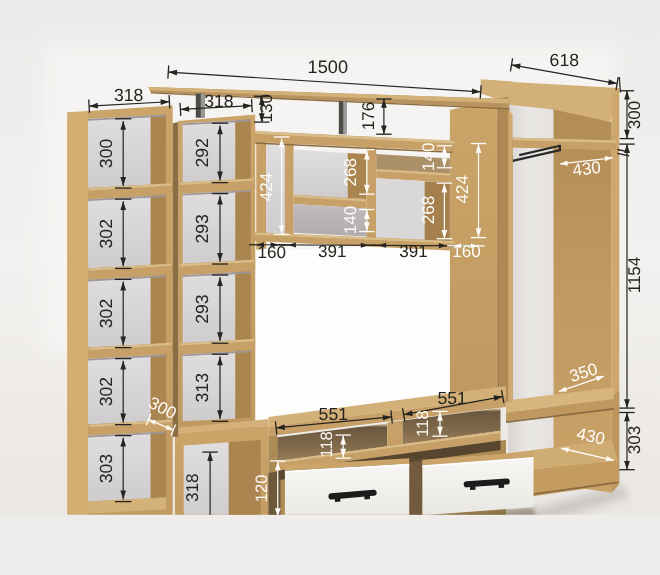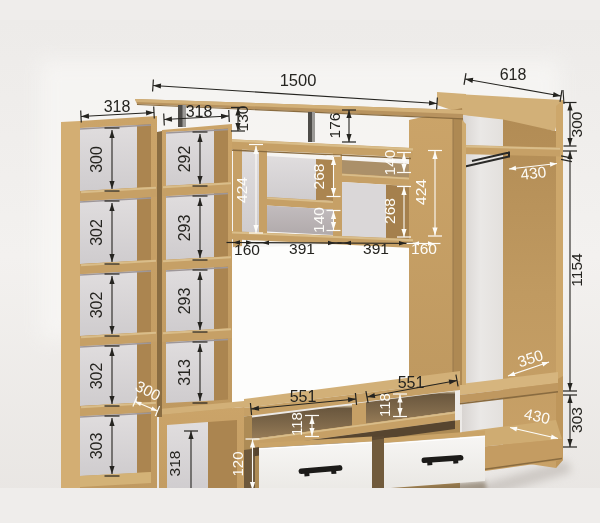--- a/index.html
+++ b/index.html
@@ -1,15 +1,15 @@
 <!DOCTYPE html>
 <html><head><meta charset="utf-8"><title>wall unit diagram</title>
 <style>
 html,body{margin:0;padding:0;background:#efedeb;font-family:"Liberation Sans",sans-serif;}
-#c{width:600px;height:468px;overflow:hidden;margin-top:20px;}
+#c{width:600px;height:468px;overflow:hidden;}
 </style></head>
 <body>
 <div id="c">
 <svg width="600" height="523" viewBox="0 0 600 523" font-family="&quot;Liberation Sans&quot;, sans-serif">
 <defs>
 <linearGradient id="bg" x1="0" y1="0" x2="0" y2="1">
 <stop offset="0" stop-color="#edebe9"></stop>
           <stop offset="0.45" stop-color="#f3f1ef"></stop>
           <stop offset="1" stop-color="#e7e4e1"></stop>
 </linearGradient>

